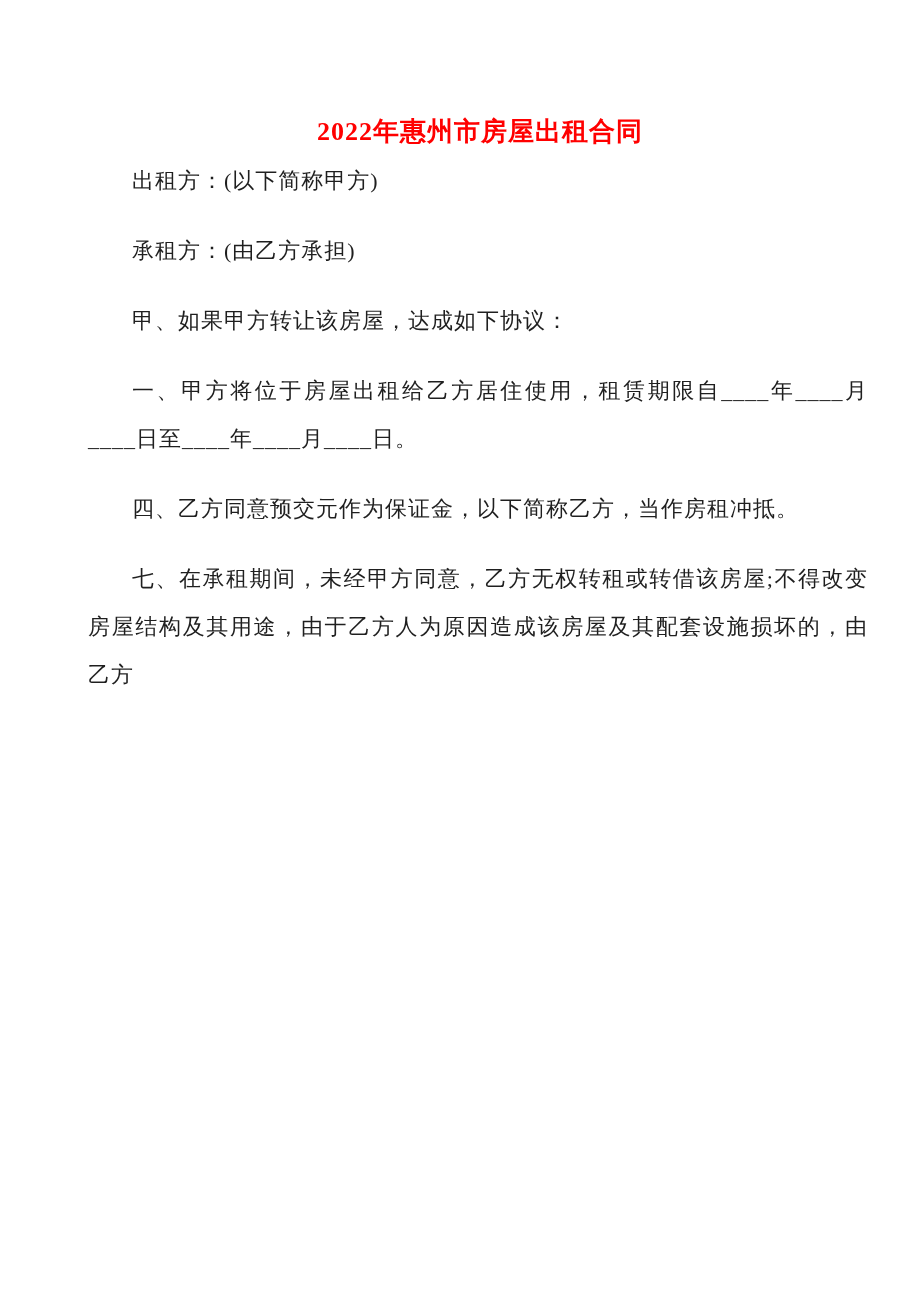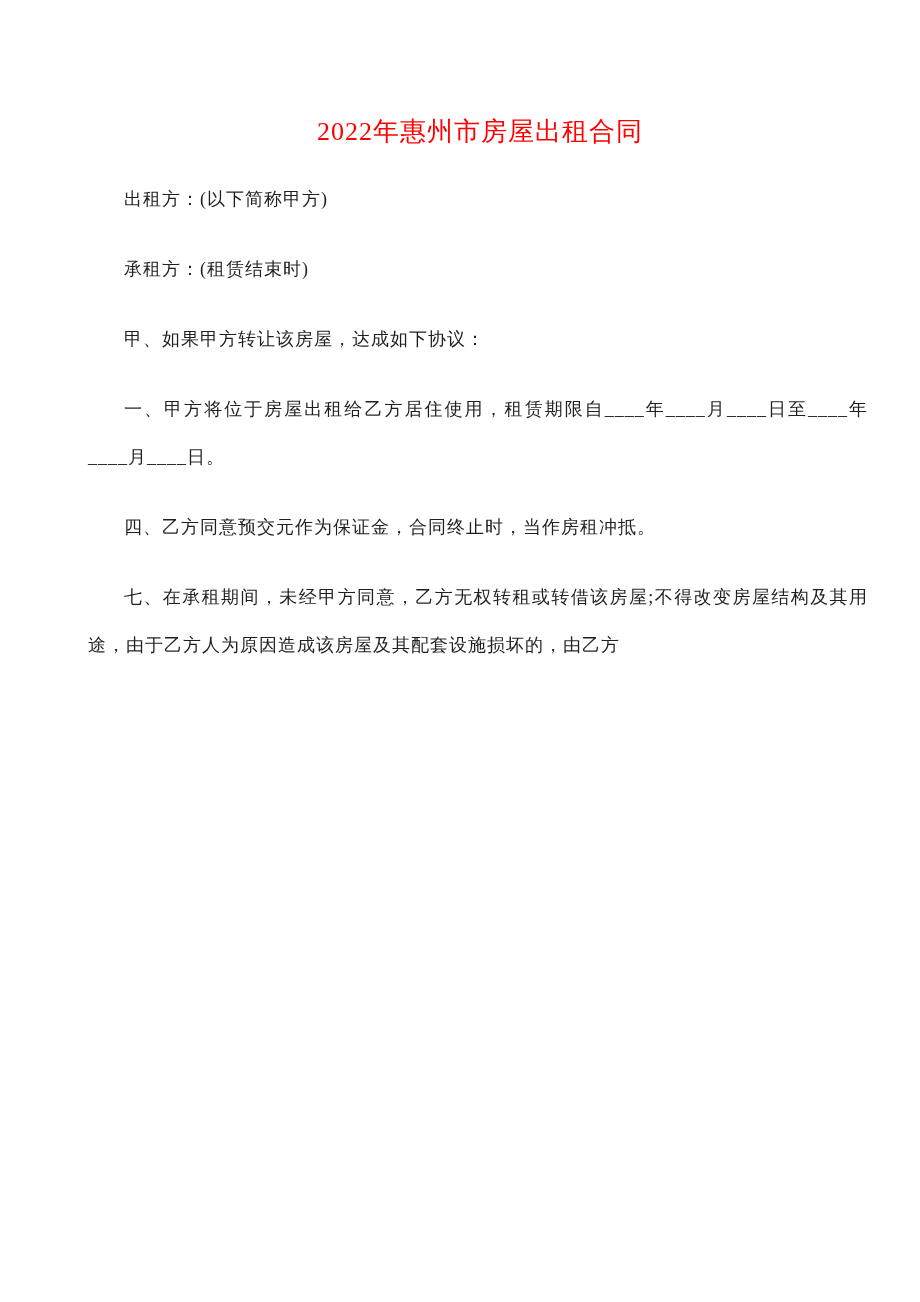--- a/index.html
+++ b/index.html
@@ -15,57 +15,57 @@
     color: #1f1f1f;
   }
   .page {
     box-sizing: border-box;
     width: 920px;
     height: 1302px;
     background: #ffffff;
     padding: 113px 48px 0 88px;
   }
   .doc-title {
-    margin: 0 0 24px 0;
+    margin: 0 0 6px 0;
     font-size: 26px;
     line-height: 38px;
-    font-weight: normal;
+    font-weight: bold;
     text-align: center;
     color: #ff0000;
     letter-spacing: 1px;
   }
   .para {
     margin: 0 4px 22px 0;
-    font-size: 18px;
+    font-size: 22px;
     line-height: 48px;
     letter-spacing: 1px;
     text-indent: 2em;
     text-align: justify;
     text-justify: inter-ideograph;
   }
   .bold {
     font-weight: normal;
   }
 </style>
 </head>
 <body>
 
 <div class="page">
 
   <h1 class="doc-title">2022年惠州市房屋出租合同</h1>
 
   <p class="para">出租方：(以下简称甲方)</p>
 
-  <p class="para">承租方：(租赁结束时)</p>
+  <p class="para">承租方：(由乙方承担)</p>
 
   <p class="para">甲、如果甲方转让该房屋，达成如下协议：</p>
 
   <p class="para bold"><span>一、</span><span>甲方将位于房屋出租给乙方居住使用，租赁期限自____年____月____日至____年____月____日。</span></p>
 
 
 
-  <p class="para bold"><span>四、</span><span>乙方同意预交元作为保证金，合同终止时，当作房租冲抵。</span></p>
+  <p class="para bold"><span>四、</span><span>乙方同意预交元作为保证金，以下简称乙方，当作房租冲抵。</span></p>
 
 
 
   <p class="para"><span class="bold">七、</span><span>在承租期间，未经甲方同意，乙方无权转租或转借该房屋;不得改变房屋结构及其用途，由于乙方人为原因造成该房屋及其配套设施损坏的，由乙方</span></p>
 
 </div>
 
 </body></html>

